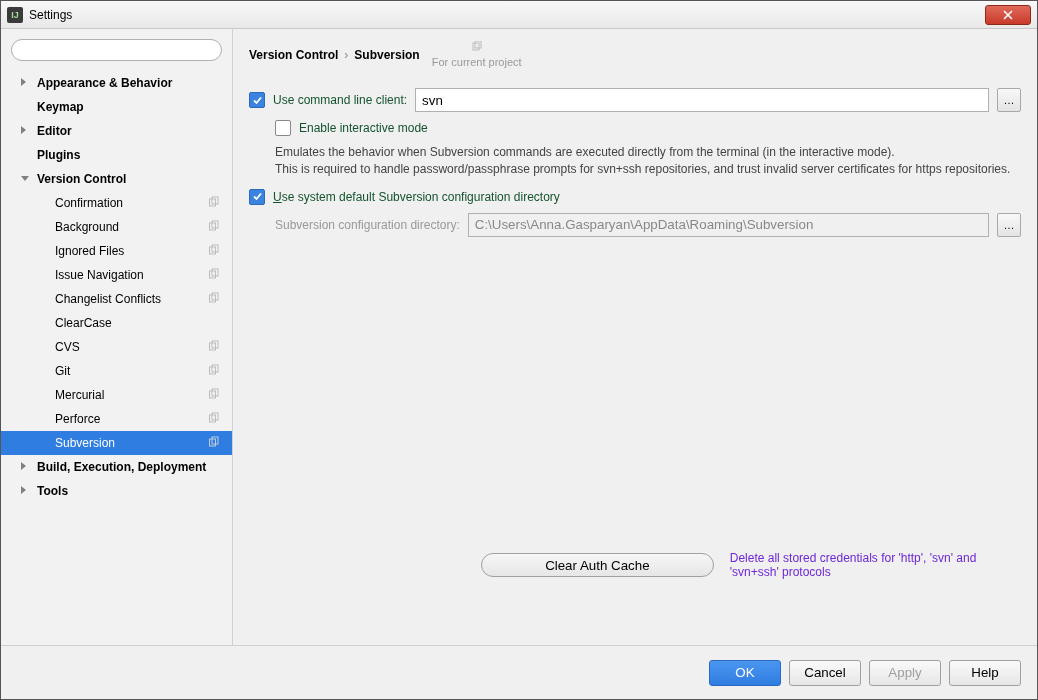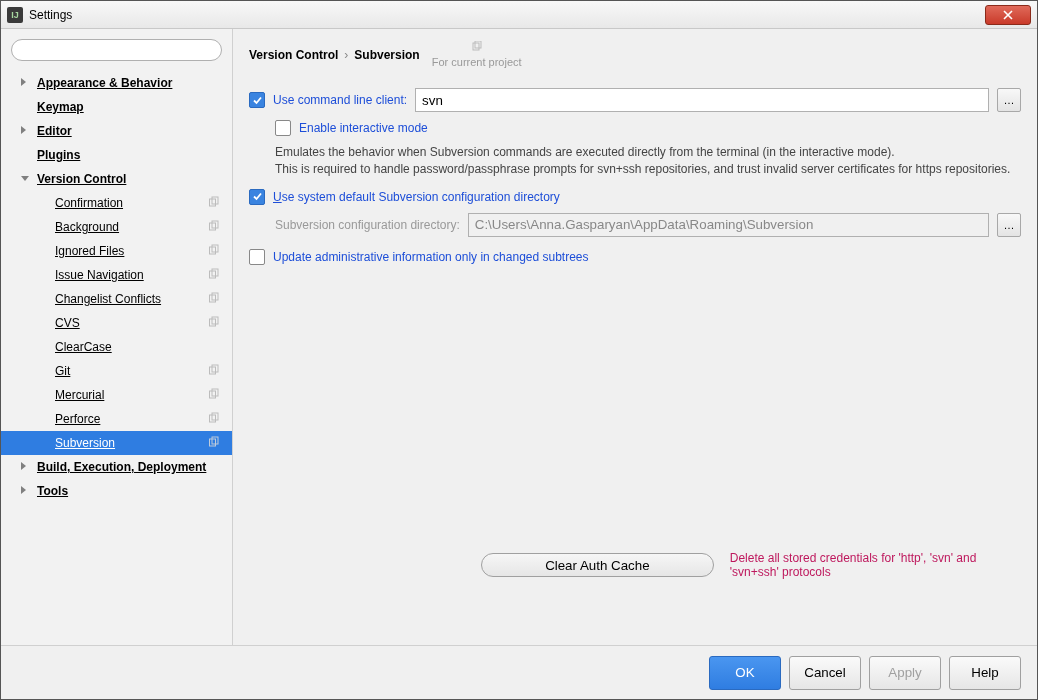--- a/index.html
+++ b/index.html
@@ -9,21 +9,21 @@
 .titlebar .title { flex: 1; }
 .titlebar .close { width: 46px; height: 20px; background: linear-gradient(#e06a5a, #c93a2a); border: 1px solid #8a2a1a; border-radius: 3px; display: flex; align-items: center; justify-content: center; color: #fff; }
 .titlebar .close svg { width: 10px; height: 10px; }
 .main { display: flex; height: 616px; background: #f0f0f0; }
 .sidebar { width: 232px; background: #f2f2f2; border-right: 1px solid #d0d0d0; display: flex; flex-direction: column; }
 .search-wrap { padding: 10px 10px 6px 10px; }
 .search { width: 100%; height: 22px; border: 1px solid #b0b0b0; border-radius: 11px; padding: 0 8px 0 24px; background: #fff; position: relative; }
 .search-wrap { position: relative; }
 .search-icon { position: absolute; left: 18px; top: 14px; width: 13px; height: 13px; }
 .tree { flex: 1; overflow-y: auto; padding-top: 4px; }
-.tree-item { display: flex; align-items: center; height: 24px; padding-left: 10px; cursor: default; position: relative; text-decoration: underline; }
+.tree-item { display: flex; align-items: center; height: 24px; padding-left: 10px; cursor: default; position: relative; }
 .tree-item.l1 { padding-left: 36px; font-weight: bold; }
 .tree-item.l1.noarrow { padding-left: 36px; }
 .tree-item.l2 { padding-left: 54px; font-weight: normal; }
 .tree-item .arrow { position: absolute; left: 20px; top: 7px; width: 0; height: 0; }
 .tree-item .arrow.right { border-top: 4px solid transparent; border-bottom: 4px solid transparent; border-left: 5px solid #808080; }
 .tree-item .arrow.down { border-left: 4px solid transparent; border-right: 4px solid transparent; border-top: 5px solid #808080; top: 9px; }
 .tree-item.selected { background: #2f7de1; color: #fff; }
 .tree-item .copy-icon { position: absolute; right: 12px; top: 5px; opacity: 0.5; }
 .tree-item.selected .copy-icon { opacity: 0.85; filter: brightness(1.6); }
 .content { flex: 1; display: flex; flex-direction: column; background: #f0f0f0; }
@@ -38,26 +38,26 @@
 .panel { flex: 1; padding: 12px 16px; overflow-y: auto; }
 .row { display: flex; align-items: center; margin-bottom: 8px; gap: 8px; }
 .checkbox { width: 16px; height: 16px; border: 1px solid #888; border-radius: 2px; background: #fff; display: flex; align-items: center; justify-content: center; flex-shrink: 0; }
 .checkbox.checked { background: #3a84e0; border-color: #2a6ac0; }
 .checkbox.checked svg { width: 11px; height: 11px; }
 .textfield { flex: 1; height: 24px; border: 1px solid #b0b0b0; background: #fff; padding: 0 6px; }
 .textfield.disabled { background: #f0f0f0; color: #888; }
 .browse-btn { width: 24px; height: 24px; border: 1px solid #a8a8a8; background: linear-gradient(#f8f8f8,#e4e4e4); border-radius: 2px; display: flex; align-items: center; justify-content: center; font-size: 11px; }
 .indent { margin-left: 26px; }
 .desc { color: #444; font-size: 12px; line-height: 1.45; margin: 4px 0 10px 26px; }
-.lbl { color: #1d4ed8; }
+.lbl { color: #14532d; }
 .lbl.disabled { color: #999; }
 .clear-btn { width: 280px; height: 24px; border: 1px solid #a0a0a0; background: linear-gradient(#f6f6f6,#e6e6e6); border-radius: 12px; }
-.hint-text { color: #be185d; font-size: 12px; }
+.hint-text { color: #6d28d9; font-size: 12px; }
 .footer { height: 54px; border-top: 1px solid #d0d0d0; display: flex; align-items: center; justify-content: flex-end; padding: 0 16px; gap: 8px; background: #f0f0f0; }
-.btn { min-width: 72px; height: 34px; border: 1px solid #a0a0a0; background: linear-gradient(#fafafa,#e6e6e6); border-radius: 3px; padding: 0 6px; }
+.btn { min-width: 72px; height: 26px; border: 1px solid #a0a0a0; background: linear-gradient(#fafafa,#e6e6e6); border-radius: 3px; padding: 0 6px; }
 .btn.primary { background: linear-gradient(#4a96f0,#2f7de1); border-color: #2a6ac0; color: #fff; }
 .btn.disabled { color: #a0a0a0; }
 .u { text-decoration: underline; }
 .panel-bottom { position: absolute; bottom: 66px; left: 248px; right: 16px; display: flex; align-items: center; gap: 16px; }
 .content-inner { position: relative; flex: 1; display: flex; flex-direction: column; }
 .copy-svg { width: 12px; height: 12px; }
 </style>
 </head>
 <body>
 
@@ -130,28 +130,28 @@
             </svg></span>
         </div>
         <div class="tree-item l2">
           <span>Changelist Conflicts</span>
           <span class="copy-icon"><svg class="copy-svg" viewBox="0 0 12 12">
               <rect x="1.5" y="3" width="6" height="7" stroke="#888" fill="none"></rect>
               <rect x="4" y="1" width="6" height="7" stroke="#888" fill="none"></rect>
             </svg></span>
         </div>
         <div class="tree-item l2">
+          <span>ClearCase</span>
+        </div>
+        <div class="tree-item l2">
           <span>CVS</span>
           <span class="copy-icon"><svg class="copy-svg" viewBox="0 0 12 12">
               <rect x="1.5" y="3" width="6" height="7" stroke="#888" fill="none"></rect>
               <rect x="4" y="1" width="6" height="7" stroke="#888" fill="none"></rect>
             </svg></span>
-        </div>
-        <div class="tree-item l2">
-          <span>ClearCase</span>
         </div>
         <div class="tree-item l2">
           <span>Git</span>
           <span class="copy-icon"><svg class="copy-svg" viewBox="0 0 12 12">
               <rect x="1.5" y="3" width="6" height="7" stroke="#888" fill="none"></rect>
               <rect x="4" y="1" width="6" height="7" stroke="#888" fill="none"></rect>
             </svg></span>
         </div>
         <div class="tree-item l2">
           <span>Mercurial</span>
@@ -230,24 +230,20 @@
         </div>
         <span class="lbl"><span class="u">U</span><span>se system default Subversion configuration directory</span></span>
       </div>
 
       <div class="row indent">
         <span class="lbl disabled">Subversion configuration directory:</span>
         <input class="textfield disabled" disabled="" value="C:\Users\Anna.Gasparyan\AppData\Roaming\Subversion" style="">
         <div class="browse-btn">…</div>
       </div>
 
-      <div class="row" style="margin-top:12px;">
-        <div class="checkbox"></div>
-        <span class="lbl">Update administrative information only in changed subtrees</span>
-      </div>
     </div>
 
     <div class="panel-bottom">
       <button class="clear-btn">Clear Auth Cache</button>
       <span class="hint-text">Delete all stored credentials for 'http', 'svn' and 'svn+ssh' protocols</span>
     </div>
   </div>
 </div>
 
 <div class="footer">

